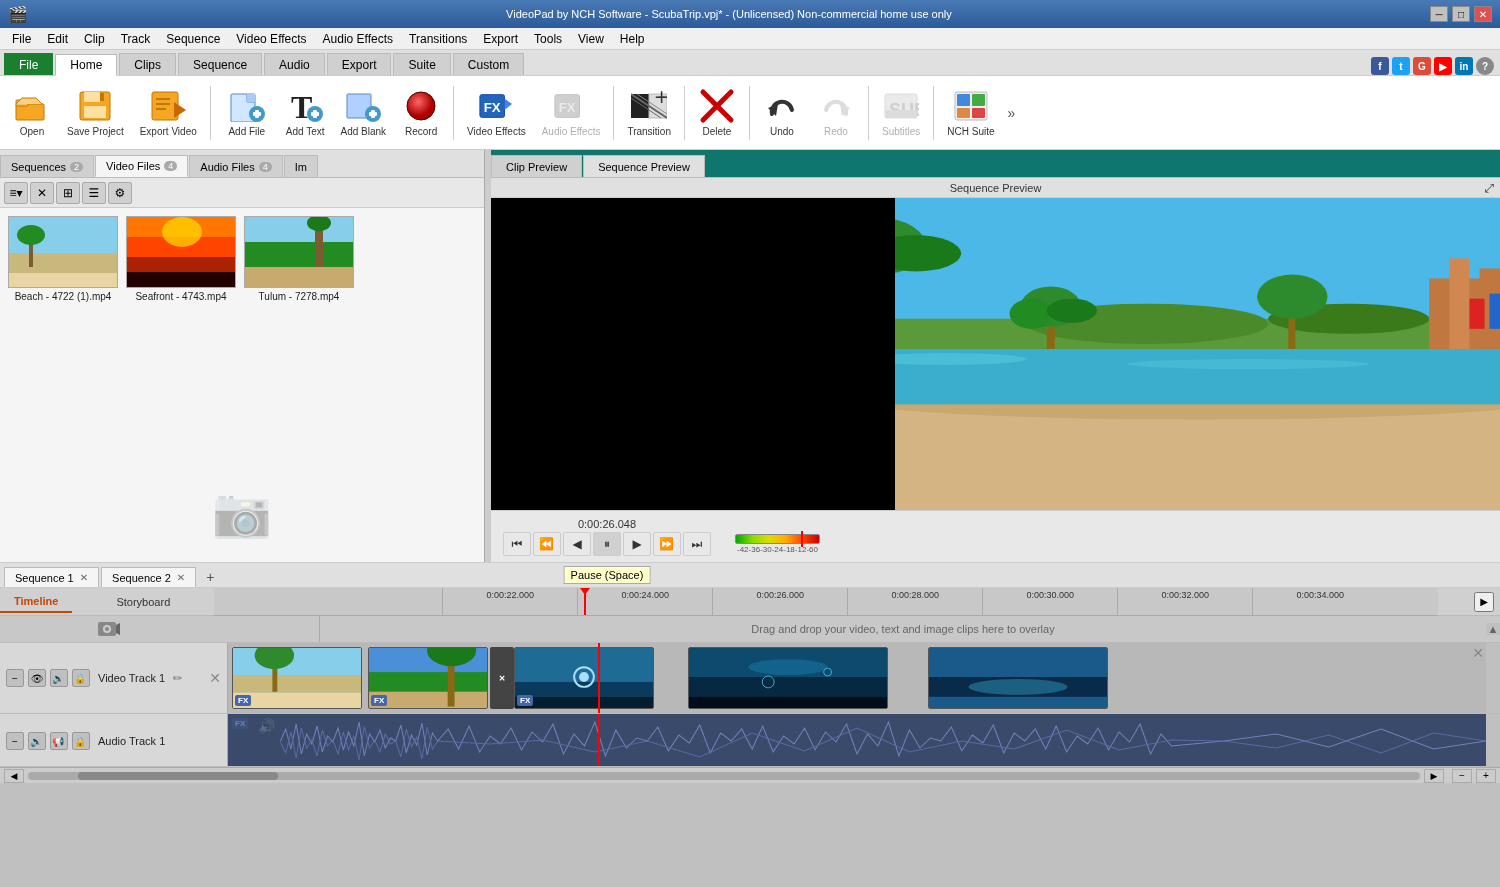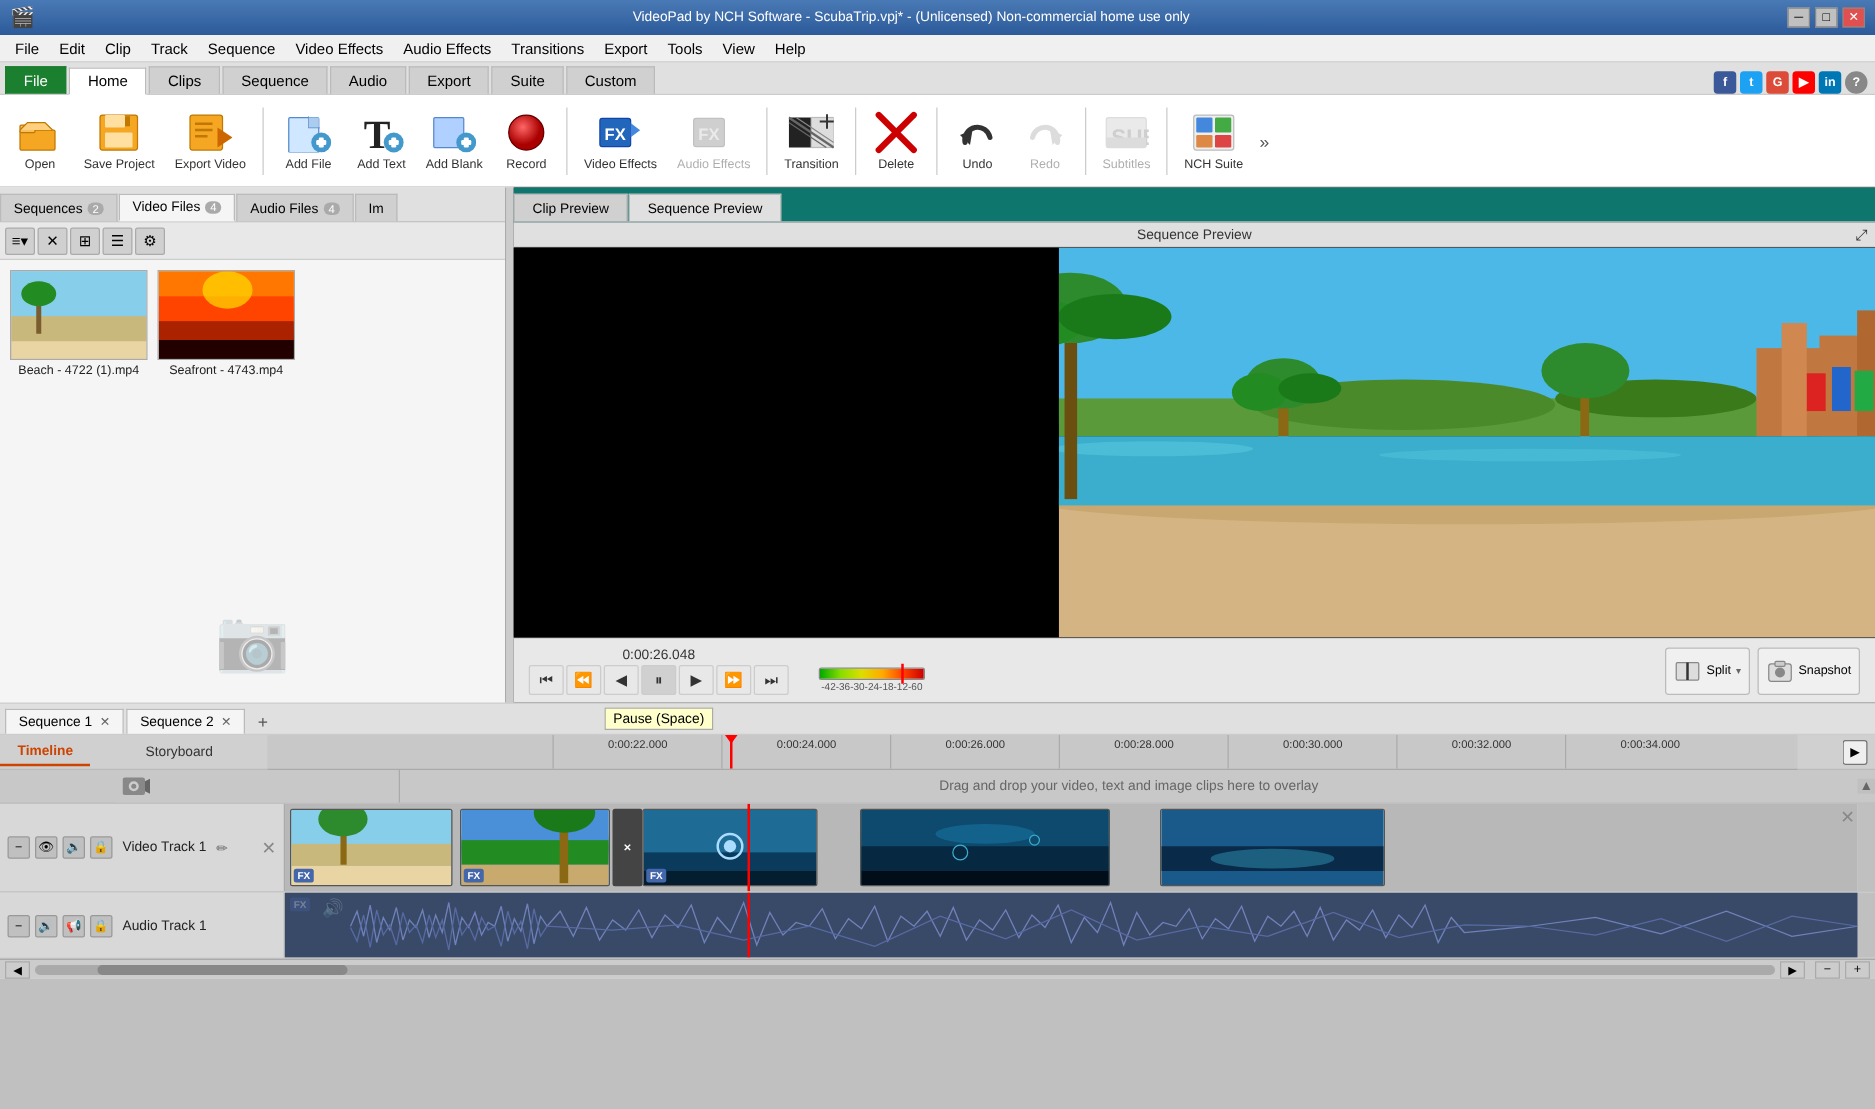--- a/index.html
+++ b/index.html
@@ -124,21 +124,21 @@
     
     #main-area {
       display: flex;
       height: calc(887px - 28px - 22px - 26px - 74px - 30px - 195px);
       
       height: 412px;
     }
 
     
     #left-panel {
-      width: 405px;
+      width: 485px;
       border-right: 1px solid #aaa;
       background: #f5f5f5;
       display: flex;
       flex-direction: column;
     }
     #panel-tabs {
       background: #e0e0e0;
       border-bottom: 1px solid #bbb;
       height: 28px;
       display: flex;
@@ -897,20 +897,33 @@
             <rect x="0" y="0" width="110" height="20" fill="#ff7700"></rect>
             <rect x="0" y="20" width="110" height="20" fill="#ff4400"></rect>
             <rect x="0" y="40" width="110" height="15" fill="#aa2200"></rect>
             <rect x="0" y="55" width="110" height="17" fill="#220000"></rect>
             <ellipse cx="55" cy="15" rx="20" ry="15" fill="#ffdd00" opacity="0.7"></ellipse>
           </svg>
         </div>
         <span class="clip-name">Seafront - 4743.mp4</span>
       </div>
 
+      <div class="clip-item">
+        <div class="clip-thumb clip-thumb-tulum">
+          <span class="clip-check">✔</span>
+          <svg width="110" height="72" viewBox="0 0 110 72" style="position:absolute;top:0;left:0;">
+            <rect x="0" y="0" width="110" height="25" fill="#87ceeb"></rect>
+            <rect x="0" y="25" width="110" height="25" fill="#228b22"></rect>
+            <rect x="0" y="50" width="110" height="22" fill="#c8a96e"></rect>
+            <rect x="70" y="8" width="8" height="42" fill="#7a5c2e"></rect>
+            <ellipse cx="74" cy="6" rx="12" ry="8" fill="#1a7a1a"></ellipse>
+          </svg>
+        </div>
+        <span class="clip-name">Tulum - 7278.mp4</span>
+      </div>
     </div>
 
     <div class="panel-placeholder">
       <span class="camera-icon">📷</span>
     </div>
   </div>
 
   <div style="width:6px; background:#ccc; cursor:col-resize; flex-shrink:0;"></div>
 
   <div id="right-panel">
@@ -1000,38 +1013,20 @@
             <span>-30</span>
             <span>-24</span>
             <span>-18</span>
             <span>-12</span>
             <span>-6</span>
             <span>0</span>
           </div>
         </div>
       </div>
 
-      <div class="preview-right-btns">
-        <div class="split-btn">
-          <svg width="22" height="22" viewBox="0 0 22 22">
-            <rect x="2" y="4" width="18" height="14" rx="1" fill="#ddd" stroke="#888"></rect>
-            <line x1="11" y1="4" x2="11" y2="18" stroke="#333" stroke-width="2"></line>
-          </svg>
-          <span>Split</span>
-          <span style="font-size:8px; color:#666;">▾</span>
-        </div>
-        <div class="split-btn">
-          <svg width="22" height="22" viewBox="0 0 22 22">
-            <rect x="2" y="5" width="18" height="14" rx="2" fill="#ddd" stroke="#888"></rect>
-            <circle cx="11" cy="12" r="4" fill="#888"></circle>
-            <rect x="7" y="3" width="8" height="4" rx="1" fill="#ccc" stroke="#888"></rect>
-          </svg>
-          <span>Snapshot</span>
-        </div>
-      </div>
     </div>
   </div>
 </div>
 
 <div id="bottom-tabs-bar">
   <div class="seq-tab">
     <span>Sequence 1</span>
     <span class="close-x">✕</span>
   </div>
   <div class="seq-tab">

